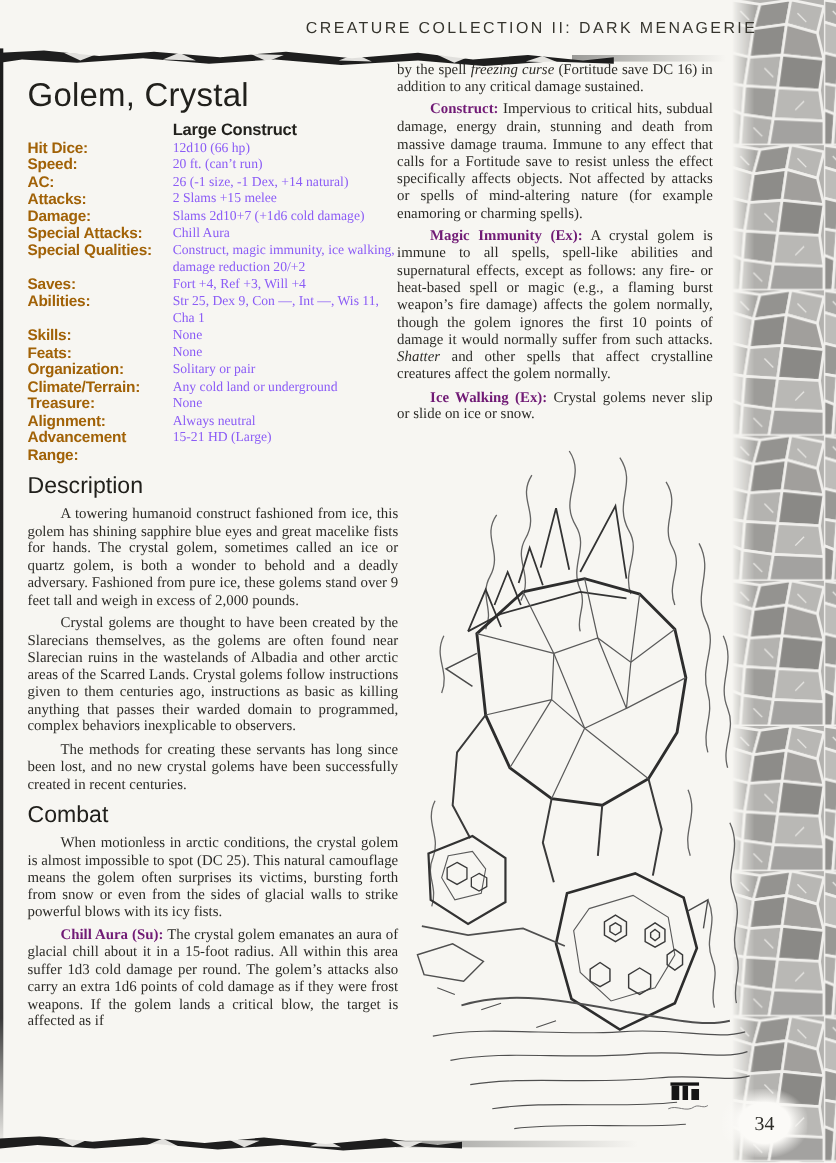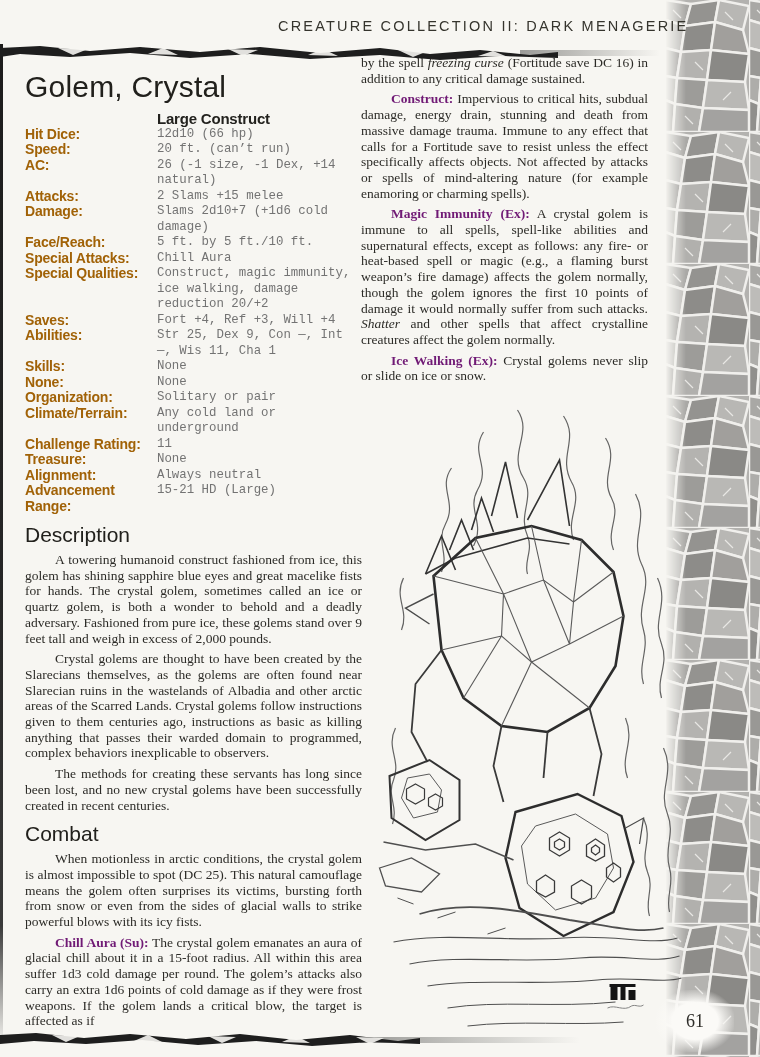--- a/index.html
+++ b/index.html
@@ -21,22 +21,22 @@
   .col-left{position:absolute;left:25px;top:54px;width:337px;margin-top:16px;}
   .col-right{position:absolute;left:361px;top:55px;width:287px;}
   h1.title{margin:0 0 7px 0;font-family:"Liberation Sans",sans-serif;font-weight:normal;
     font-size:30px;color:#21201c;letter-spacing:.2px;}
   .stat-size{margin-left:132px;font-family:"Liberation Sans",sans-serif;font-weight:bold;
     font-size:15px;line-height:15.5px;letter-spacing:-.2px;color:#23221e;}
   .statblock{margin-bottom:4px;}
   .stat-row{display:grid;grid-template-columns:132px 1fr;}
   .stat-label{font-family:"Liberation Sans",sans-serif;font-weight:bold;font-size:14px;
     line-height:15.5px;letter-spacing:-.2px;color:#a16207;}
-  .stat-value{font-family:Liberation Mono, monospace;font-size:12.4px;line-height:15.5px;
-    color:#737373;}
+  .stat-value{font-family:Liberation Serif, serif;font-size:12.4px;line-height:15.5px;
+    color:#8b5cf6;}
   h2.sect{margin:9px 0 5px 0;font-family:"Liberation Sans",sans-serif;font-weight:normal;
     font-size:21px;color:#21201c;}
   p.body{margin:0 0 5px 0;font-size:13.5px;line-height:15.7px;text-align:justify;
     text-indent:30px;}
   p.body.noindent{text-indent:0;}
   p.body b{color:#701a75;}
   
   .illo{position:absolute;left:366px;top:398px;}
   
   .crackle{position:absolute;right:0;top:0;width:95px;height:1057px;
@@ -131,24 +131,20 @@
           <div class="stat-row">
             <span class="stat-label">Attacks:</span>
             <span class="stat-value">2 Slams +15 melee</span>
           </div>
 
           <div class="stat-row">
             <span class="stat-label">Damage:</span>
             <span class="stat-value">Slams 2d10+7 (+1d6 cold damage)</span>
           </div>
 
-          <div class="stat-row">
-            <span class="stat-label">Face/Reach:</span>
-            <span class="stat-value">5 ft. by 5 ft./10 ft.</span>
-          </div>
 
           <div class="stat-row">
             <span class="stat-label">Special Attacks:</span>
             <span class="stat-value">Chill Aura</span>
           </div>
 
           <div class="stat-row">
             <span class="stat-label">Special Qualities:</span>
             <span class="stat-value">Construct, magic immunity, ice walking, damage reduction 20/+2</span>
           </div>
@@ -162,38 +158,34 @@
             <span class="stat-label">Abilities:</span>
             <span class="stat-value">Str 25, Dex 9, Con —, Int —, Wis 11, Cha 1</span>
           </div>
 
           <div class="stat-row">
             <span class="stat-label">Skills:</span>
             <span class="stat-value">None</span>
           </div>
 
           <div class="stat-row">
-            <span class="stat-label">None:</span>
+            <span class="stat-label">Feats:</span>
             <span class="stat-value">None</span>
           </div>
 
           <div class="stat-row">
             <span class="stat-label">Organization:</span>
             <span class="stat-value">Solitary or pair</span>
           </div>
 
           <div class="stat-row">
             <span class="stat-label">Climate/Terrain:</span>
             <span class="stat-value">Any cold land or underground</span>
           </div>
 
-          <div class="stat-row">
-            <span class="stat-label">Challenge Rating:</span>
-            <span class="stat-value">11</span>
-          </div>
 
           <div class="stat-row">
             <span class="stat-label">Treasure:</span>
             <span class="stat-value">None</span>
           </div>
 
           <div class="stat-row">
             <span class="stat-label">Alignment:</span>
             <span class="stat-value">Always neutral</span>
           </div>
@@ -319,16 +311,16 @@
     <g fill="#f7f6f2" opacity="0.9">
       <polygon points="52,2 66,9 80,3"></polygon>
       <polygon points="134,8 148,2 162,9"></polygon>
       <polygon points="208,3 222,10 236,4"></polygon>
       <polygon points="282,9 296,3 310,10"></polygon>
       <polygon points="356,4 370,11 384,5"></polygon>
     </g>
   </svg>
 
   <div class="page-num">
-    <span>61</span>
+    <span>34</span>
   </div>
 
 </div>
 
 </body></html>

